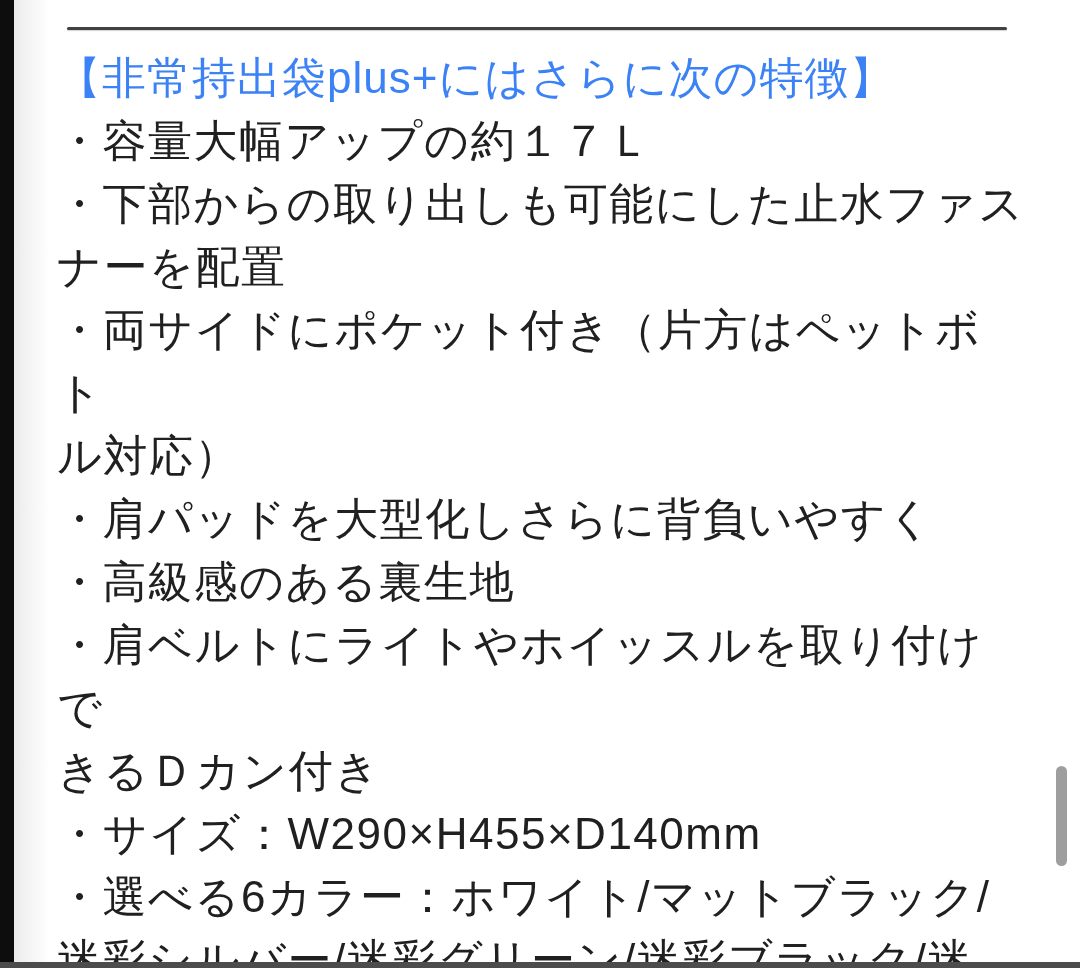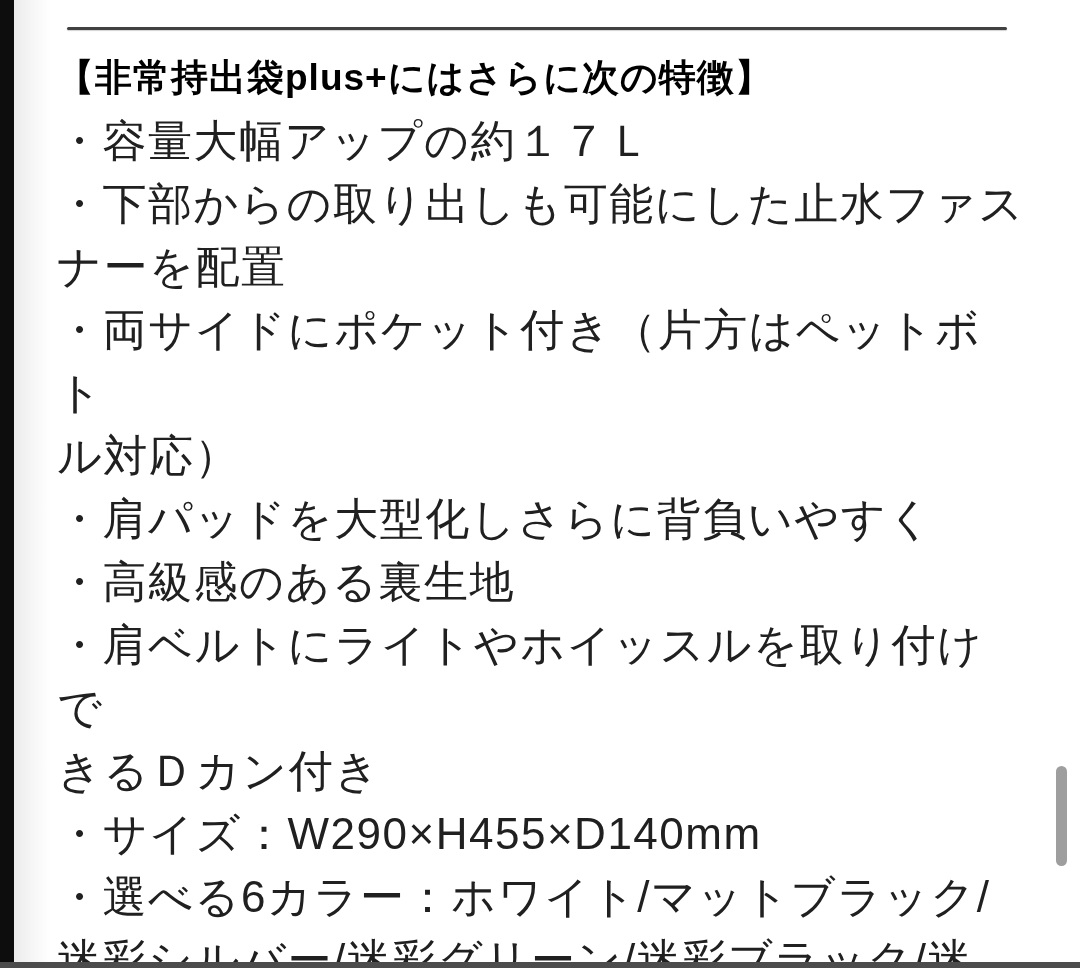--- a/index.html
+++ b/index.html
@@ -37,25 +37,25 @@
     left: 67px; top: 27px;
     width: 940px; height: 3px;
     background: #414141;
     border-radius: 2px;
     box-shadow: 0 1px 1px rgba(0,0,0,0.18);
   }
   .heading {
     position: absolute;
     left: 57px; top: 46px;
     width: 965px;
-    font-size: 37px;
-    font-weight: bold;
+    font-size: 44px;
+    font-weight: normal;
     line-height: 63px;
     letter-spacing: 1px;
-    color: #000000;
+    color: #3b82f6;
     white-space: pre-line;
   }
   .body-text {
     position: absolute;
     left: 57px; top: 109px;
     width: 970px;
     font-size: 44px;
     font-weight: normal;
     line-height: 63px;
     letter-spacing: 1.5px;

